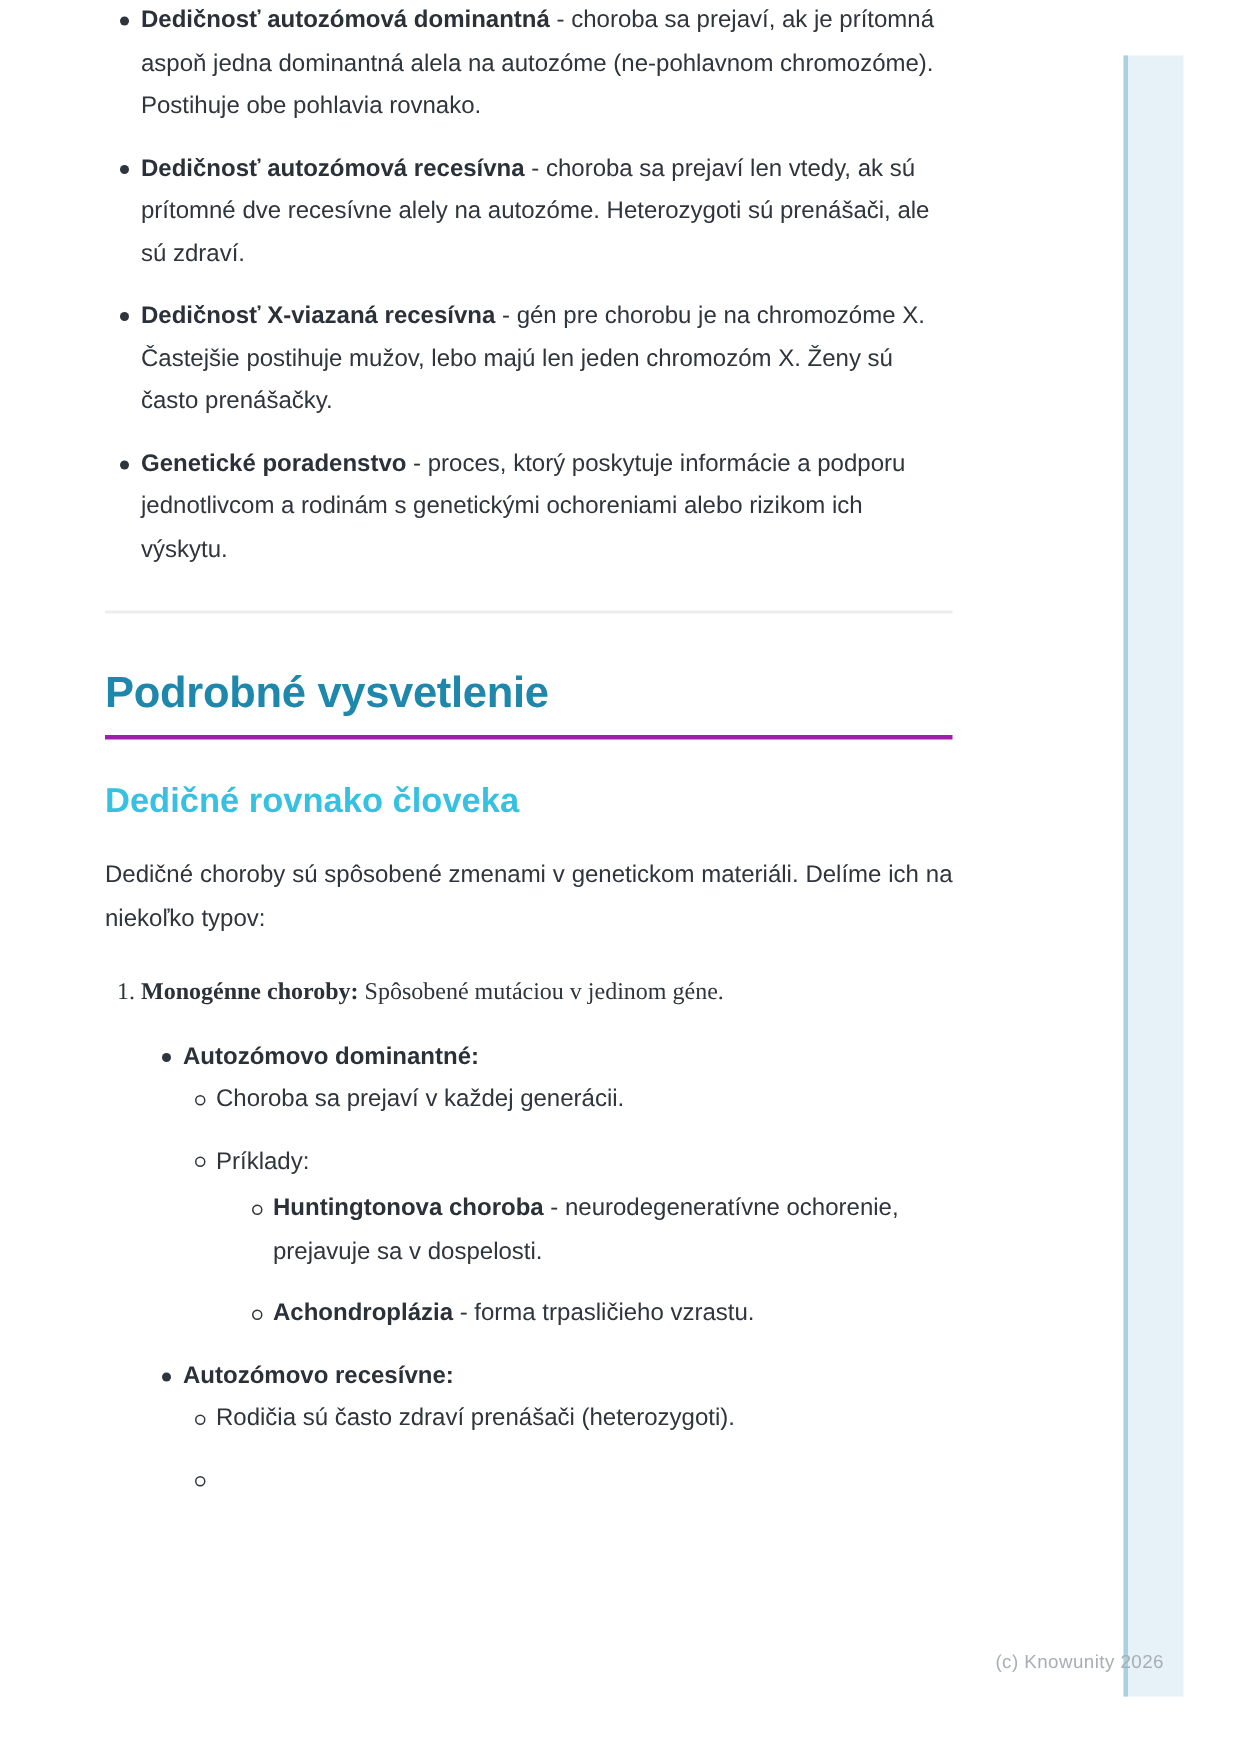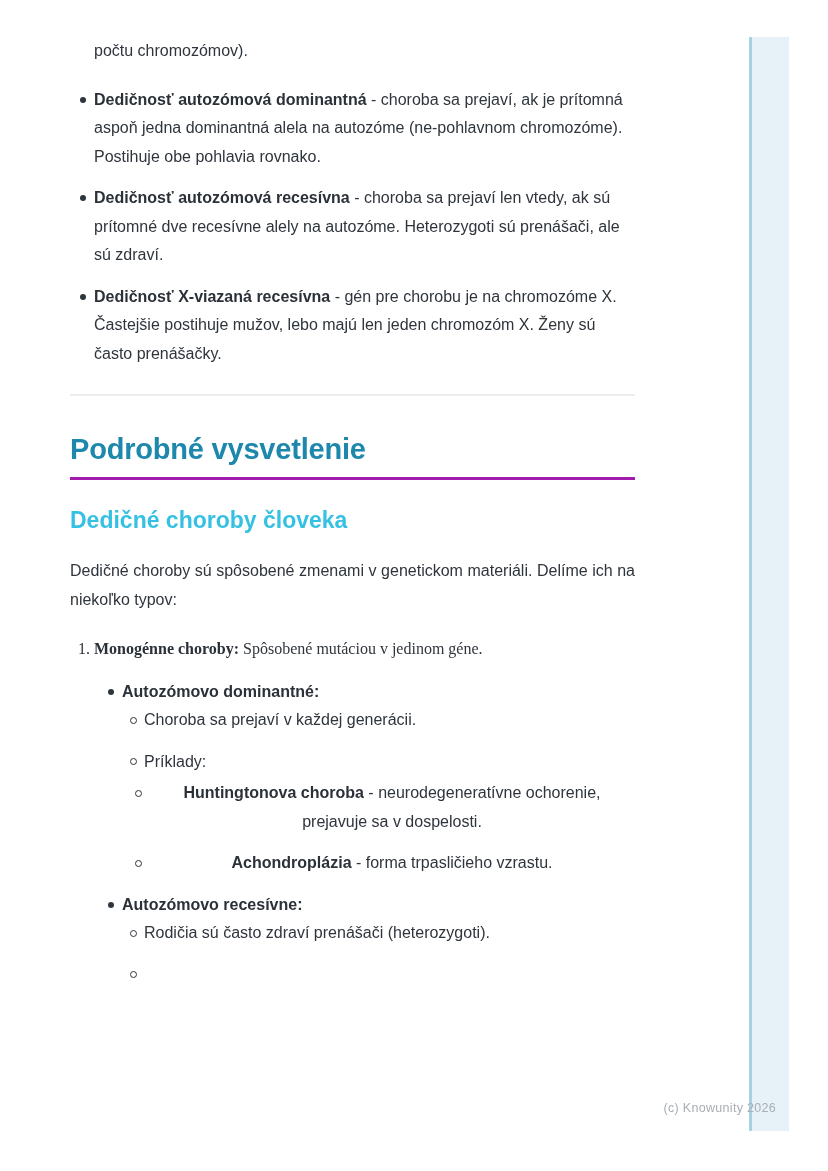--- a/index.html
+++ b/index.html
@@ -128,53 +128,55 @@
     top: 10.5px;
     width: 7px;
     height: 7px;
     box-sizing: border-box;
     border: 1.5px solid #2f353c;
     border-radius: 50%;
     background: transparent;
   }
 
   
-  .lvl4 { margin: 3px 0 0 5px; text-align: center; }
+  .lvl4 { margin: 3px 0 0 38px; }
   .lvl4 > li + li { margin-top: 13px; }
 </style>
 </head>
 <body>
 
 <div class="page">
 
   <div class="strip"></div>
 
   <div class="watermark">(c) Knowunity 2026</div>
 
   <div class="content">
 
-    <p class="cont-line">počtu chromozómov).</p>
 
     <ul class="top-list">
       <li>
         <strong>Dedičnosť autozómová dominantná</strong><span> - choroba sa prejaví, ak je prítomná aspoň jedna dominantná alela na autozóme (ne-pohlavnom chromozóme). Postihuje obe pohlavia rovnako.</span>
       </li>
       <li>
         <strong>Dedičnosť autozómová recesívna</strong><span> - choroba sa prejaví len vtedy, ak sú prítomné dve recesívne alely na autozóme. Heterozygoti sú prenášači, ale sú zdraví.</span>
       </li>
       <li>
         <strong>Dedičnosť X-viazaná recesívna</strong><span> - gén pre chorobu je na chromozóme X. Častejšie postihuje mužov, lebo majú len jeden chromozóm X. Ženy sú často prenášačky.</span>
       </li>
+      <li>
+        <strong>Genetické poradenstvo</strong><span> - proces, ktorý poskytuje informácie a podporu jednotlivcom a rodinám s genetickými ochoreniami alebo rizikom ich výskytu.</span>
+      </li>
     </ul>
 
     <hr class="divider">
 
     <h1>Podrobné vysvetlenie</h1>
 
-    <h2>Dedičné choroby človeka</h2>
+    <h2>Dedičné rovnako človeka</h2>
 
     <p class="intro">Dedičné choroby sú spôsobené zmenami v genetickom materiáli. Delíme ich na niekoľko typov:</p>
 
     <div class="mono">
       <p class="num-line">
         <span>1.</span>
         <strong>Monogénne choroby:</strong><span> Spôsobené mutáciou v jedinom géne.</span>
       </p>
 
       <ul class="lvl2">

